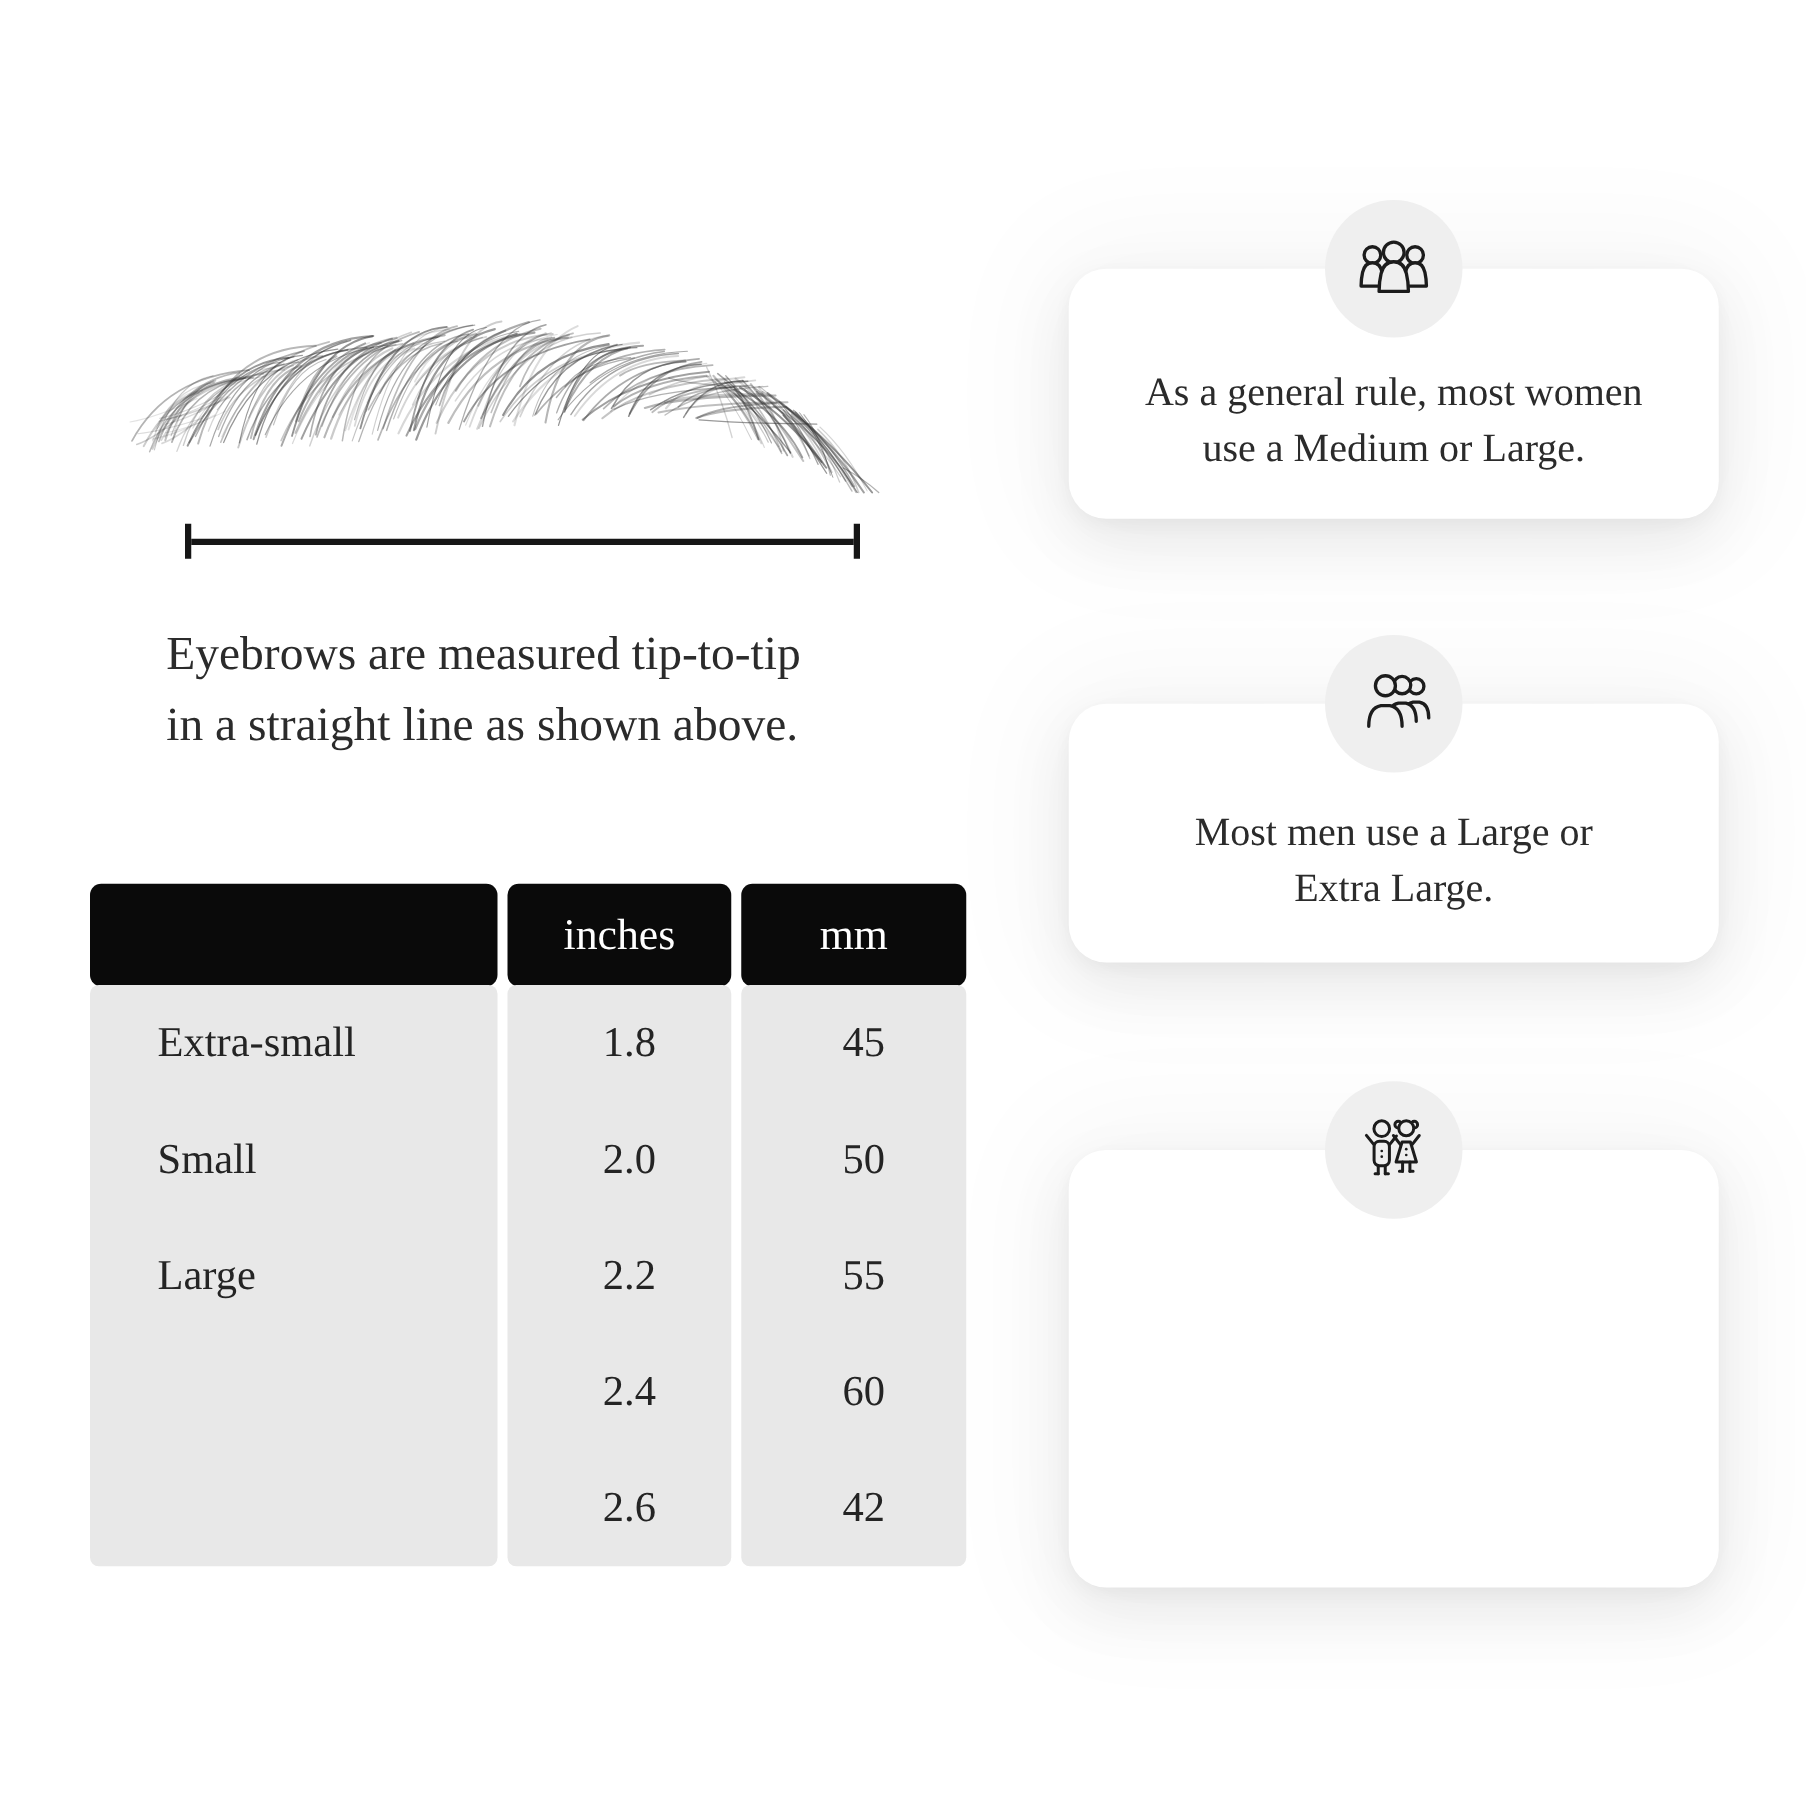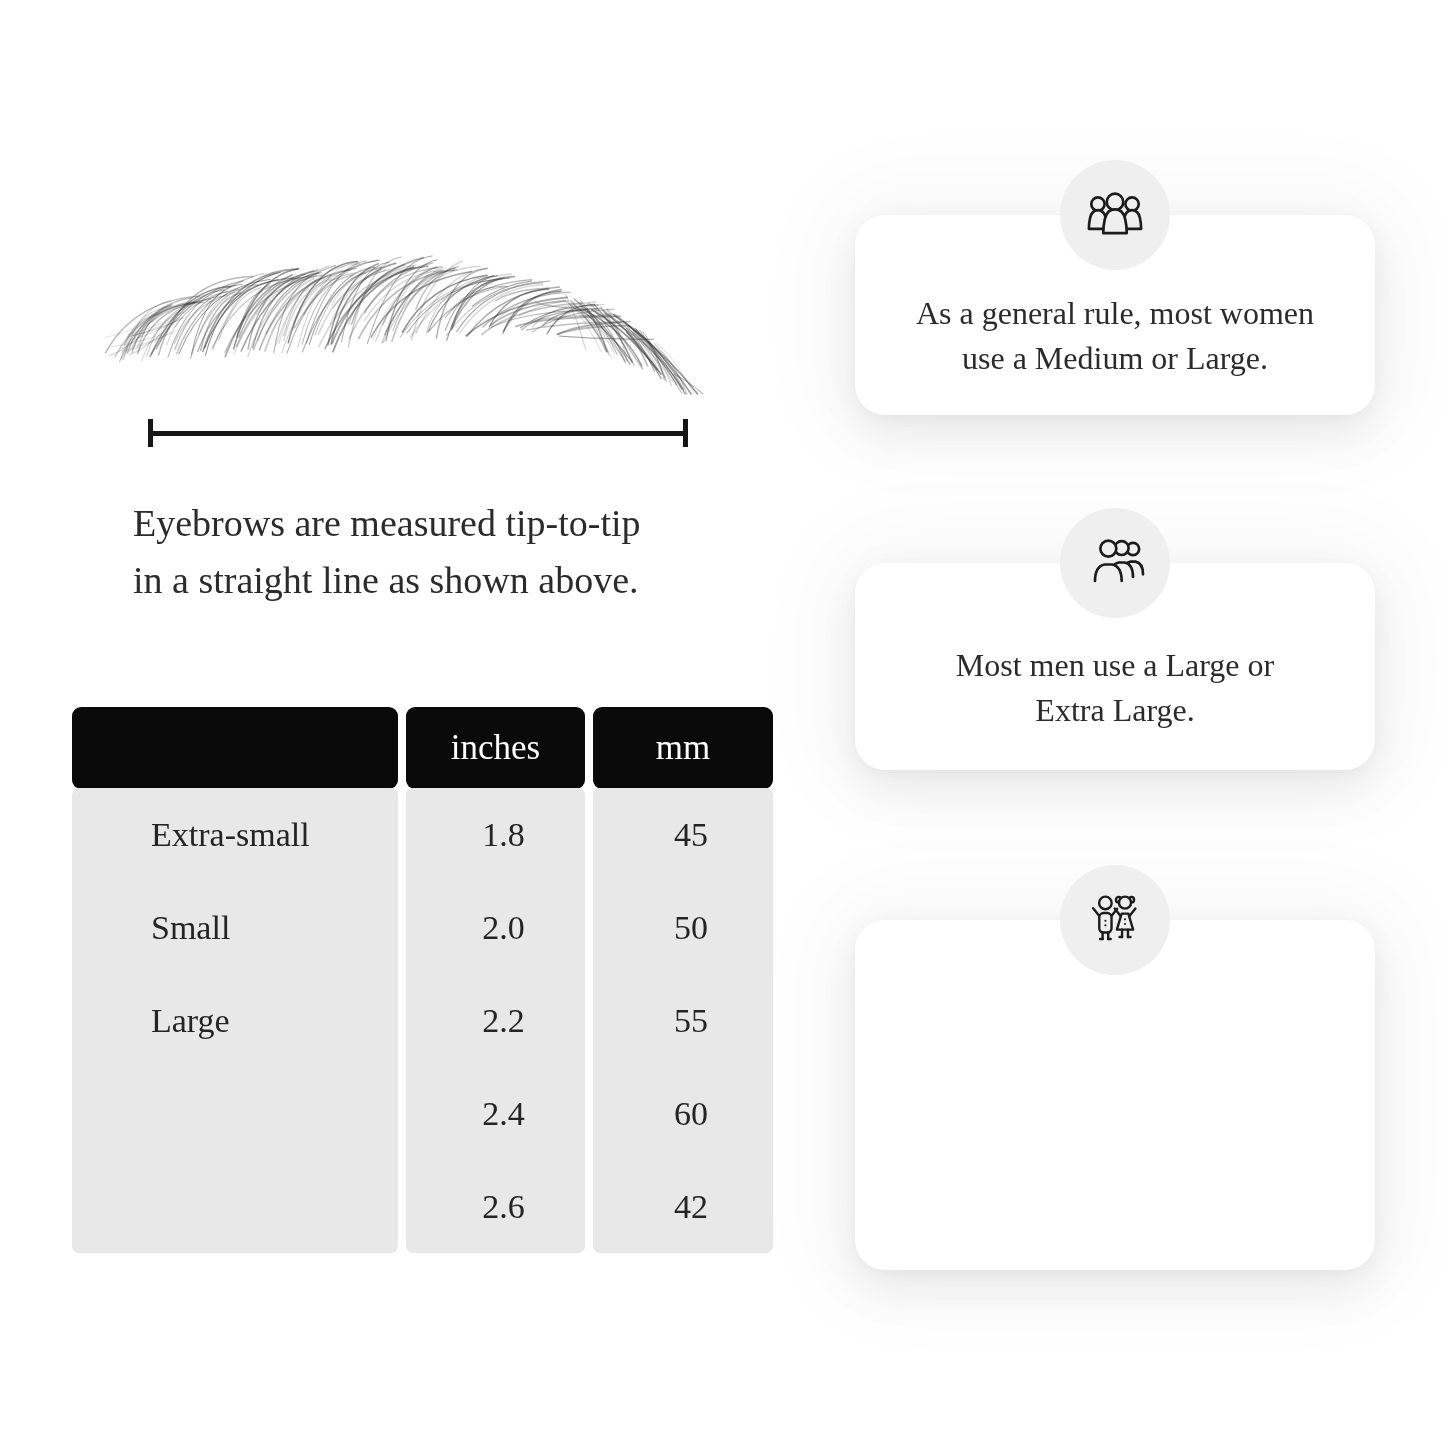--- a/index.html
+++ b/index.html
@@ -26,21 +26,21 @@
   .tbody{position:absolute;left:72px;top:788px;display:flex;gap:8px;}
   .w-label{width:326px;}
   .w-in{width:179px;}
   .w-mm{width:180px;text-align:center;}
   .th{
     height:82px;background:#0a0a0a;border-radius:9px;color:#ffffff;
     display:flex;align-items:center;justify-content:center;font-size:35px;
   }
   .tcol{background:#e8e8e8;border-radius:7px;display:flex;flex-direction:column;}
   .cell{height:93px;display:flex;align-items:center;font-size:34px;color:#242424;padding-left:16px;}
-  .cell.lbl{padding-left:79px;box-sizing:border-box;}
+  .cell.lbl{padding-left:54px;box-sizing:border-box;}
   .cell.num{justify-content:center;}
   
   .card{
     position:absolute;left:855px;width:520px;background:#ffffff;border-radius:30px;
     box-shadow:0 18px 50px rgba(0,0,0,0.075),0 4px 14px rgba(0,0,0,0.035),0 0 90px 30px rgba(0,0,0,0.03);
     display:flex;align-items:center;justify-content:center;text-align:center;
     box-sizing:border-box;padding:64px 26px 22px;
   }
   .card-1{top:215px;height:200px;}
   .card-2{top:563px;height:207px;}

